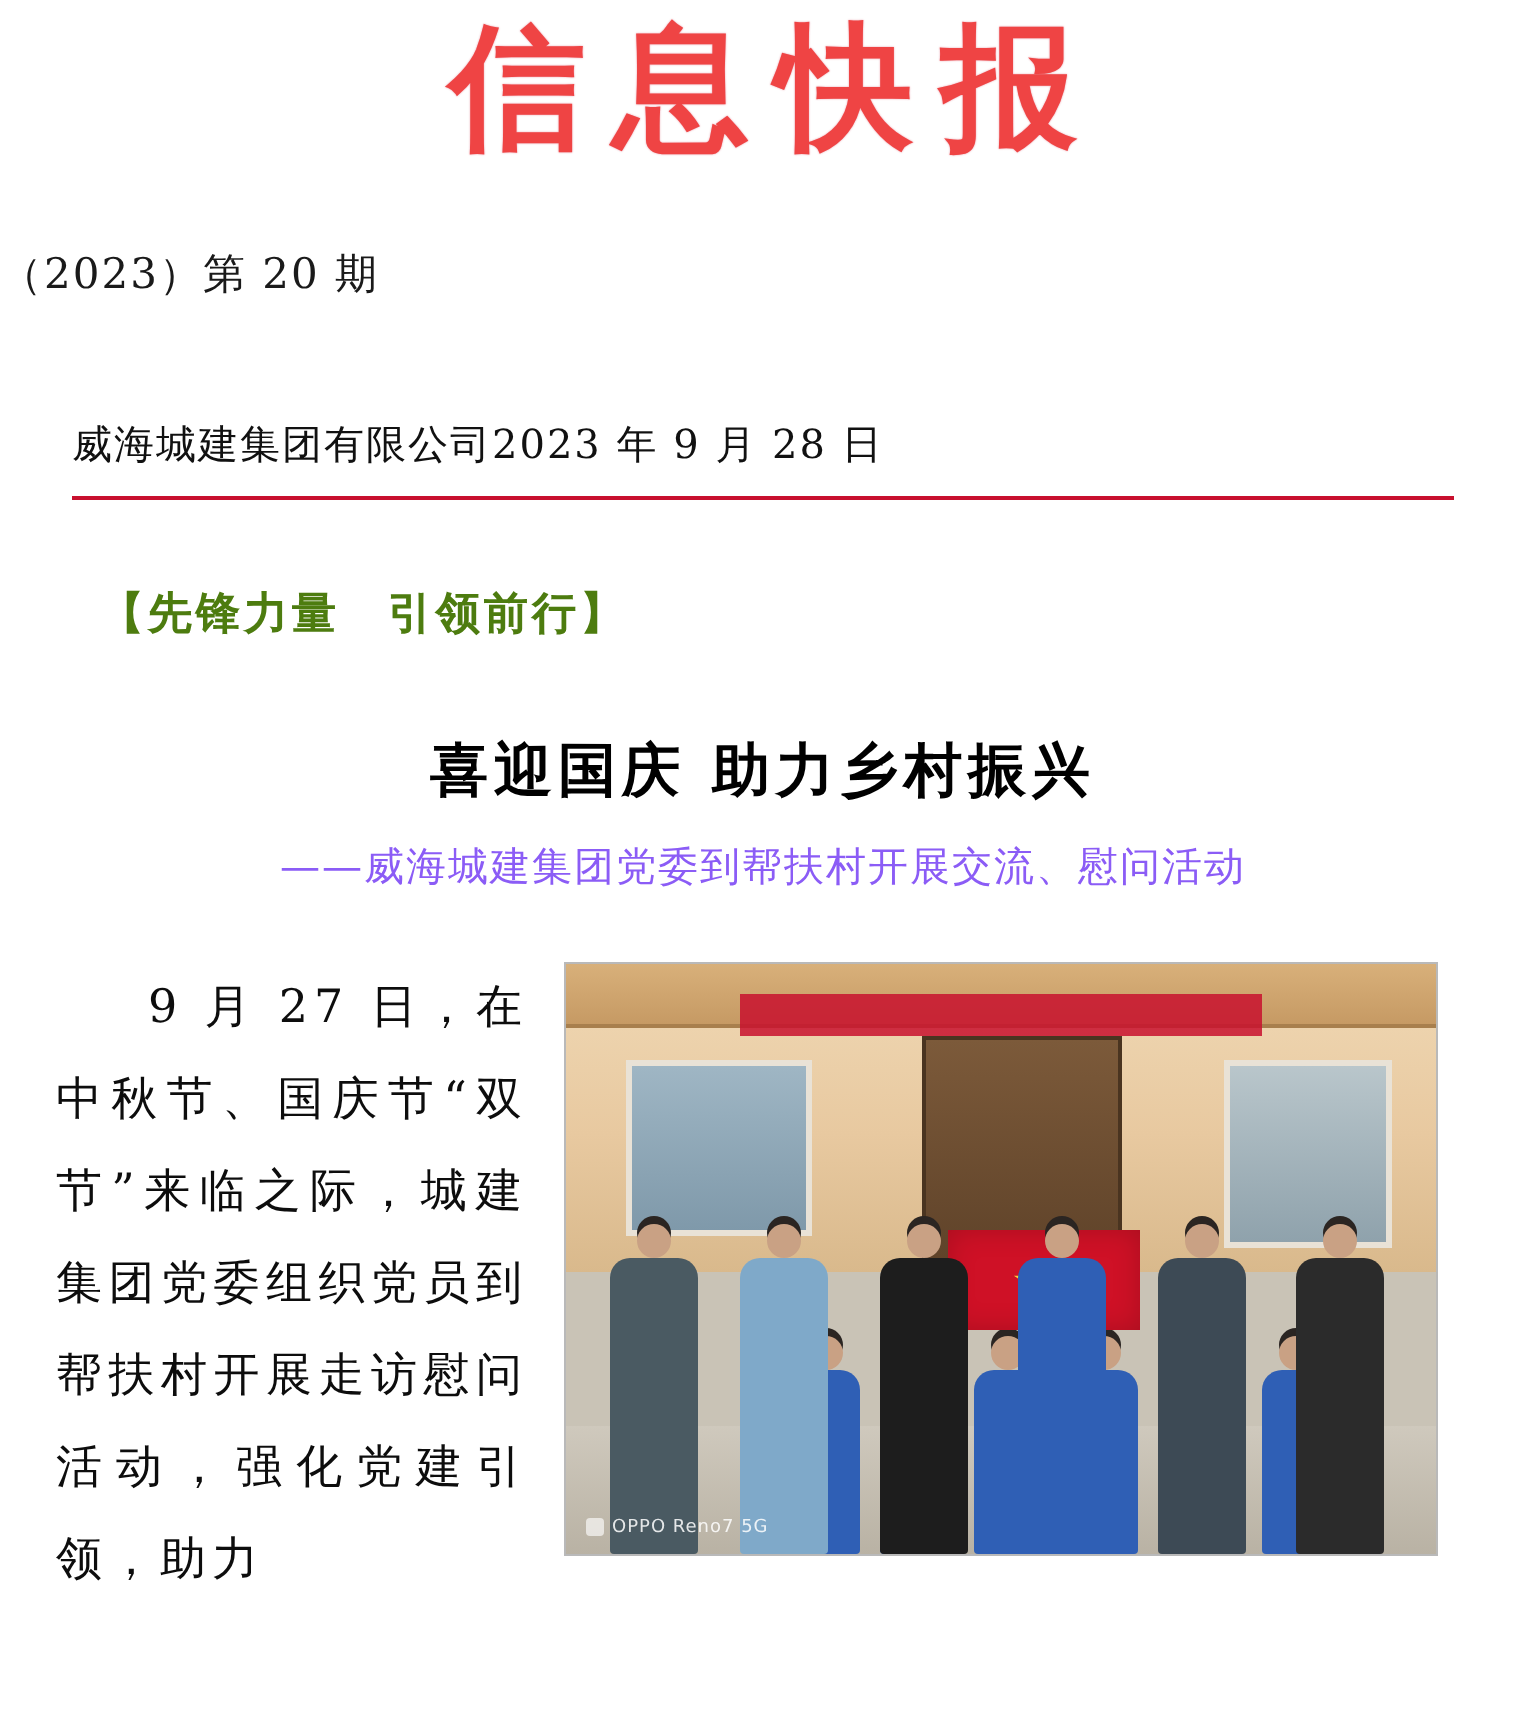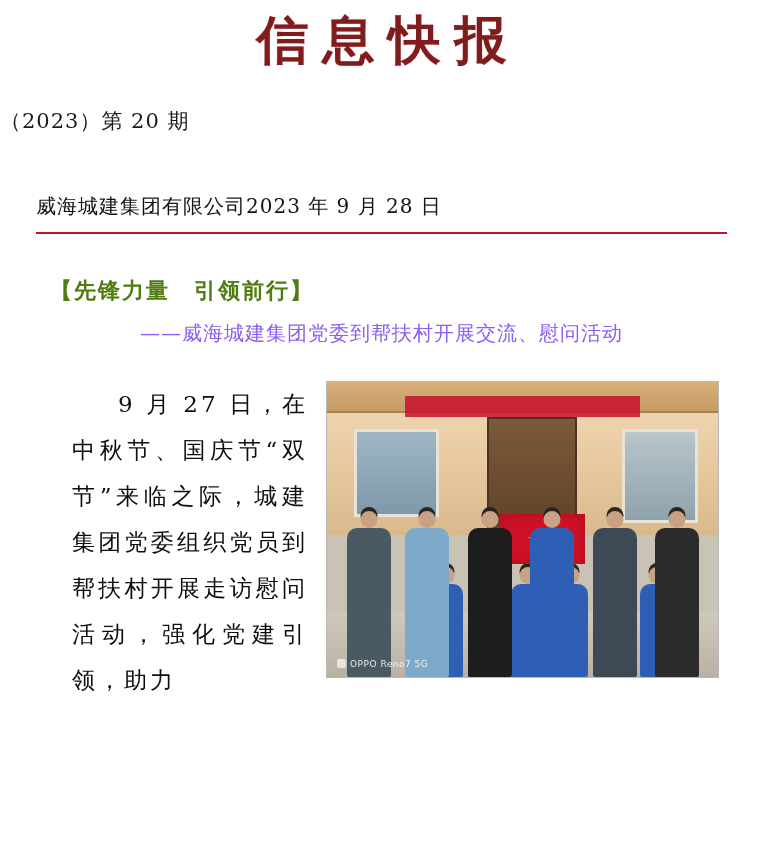--- a/index.html
+++ b/index.html
@@ -20,25 +20,25 @@
     height: 865px;
     box-sizing: border-box;
   }
 
   
   .masthead {
     text-align: center;
     padding-top: 14px;
   }
   .masthead-title {
-    font-family: Liberation Serif, serif;
-    font-size: 52px;
+    font-family: Liberation Mono, monospace;
+    font-size: 68px;
     line-height: 1.05;
     font-weight: 700;
-    color: #7f1d1d;
+    color: #ef4444;
     letter-spacing: 14px;
     text-indent: 14px;
     text-shadow: 0 0 1px rgba(200,16,46,0.45);
   }
 
   .issue-line {
     margin-top: 38px;
     font-family: "DejaVu Serif", "Liberation Serif", serif;
     font-size: 21px;
     color: #1a1a1a;
@@ -94,21 +94,21 @@
     font-size: 20px;
     font-weight: 400;
     letter-spacing: 1px;
     color: #8b5cf6;
   }
 
   
   .body-area {
     display: flex;
     margin-top: 34px;
-    padding: 0 44px 0 72px;
+    padding: 0 44px 0 28px;
     gap: 18px;
     align-items: flex-start;
   }
   .body-text {
     width: 236px;
     flex: 0 0 236px;
     font-family: "DejaVu Serif", "Liberation Serif", serif;
     font-size: 23px;
     line-height: 46px;
     letter-spacing: 3px;
@@ -218,20 +218,21 @@
 
   <div class="info-row">
     <div class="org">威海城建集团有限公司</div>
     <div class="date">2023 年 9 月 28 日</div>
   </div>
 
   <hr class="rule">
 
   <div class="column-tag">【先锋力量　引领前行】</div>
 
+  <div class="headline">喜迎国庆  助力乡村振兴</div>
 
   <div class="subhead">——威海城建集团党委到帮扶村开展交流、慰问活动</div>
 
   <div class="body-area">
 
     <div class="body-text">
       <span class="indent"></span><span>9 月 27 日，在中秋节、国庆节“双节”来临之际，城建集团党委组织党员到帮扶村开展走访慰问活动，强化党建引领，助力</span>
     </div>
 
     <div class="photo">

